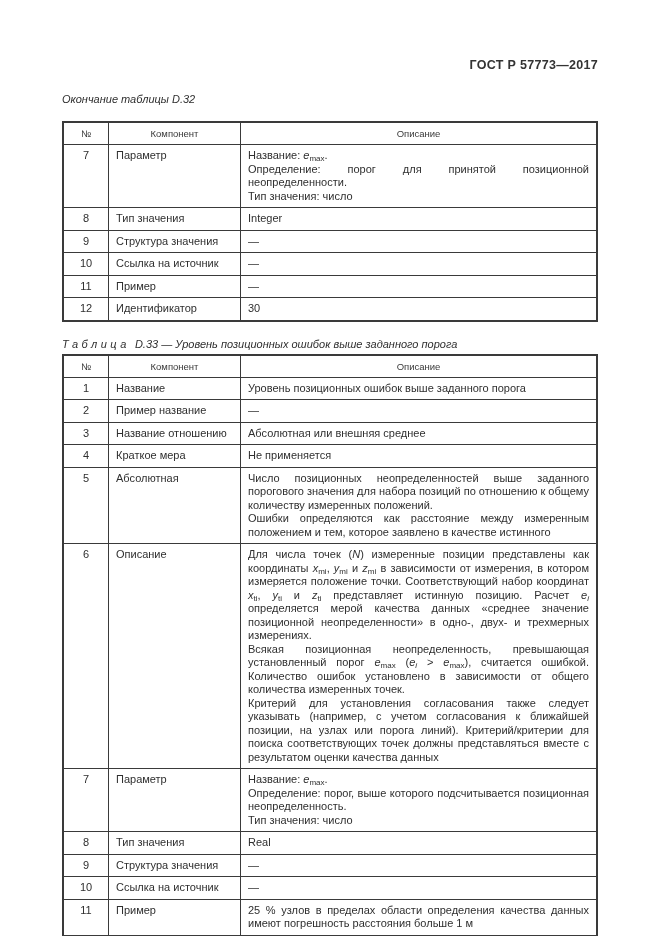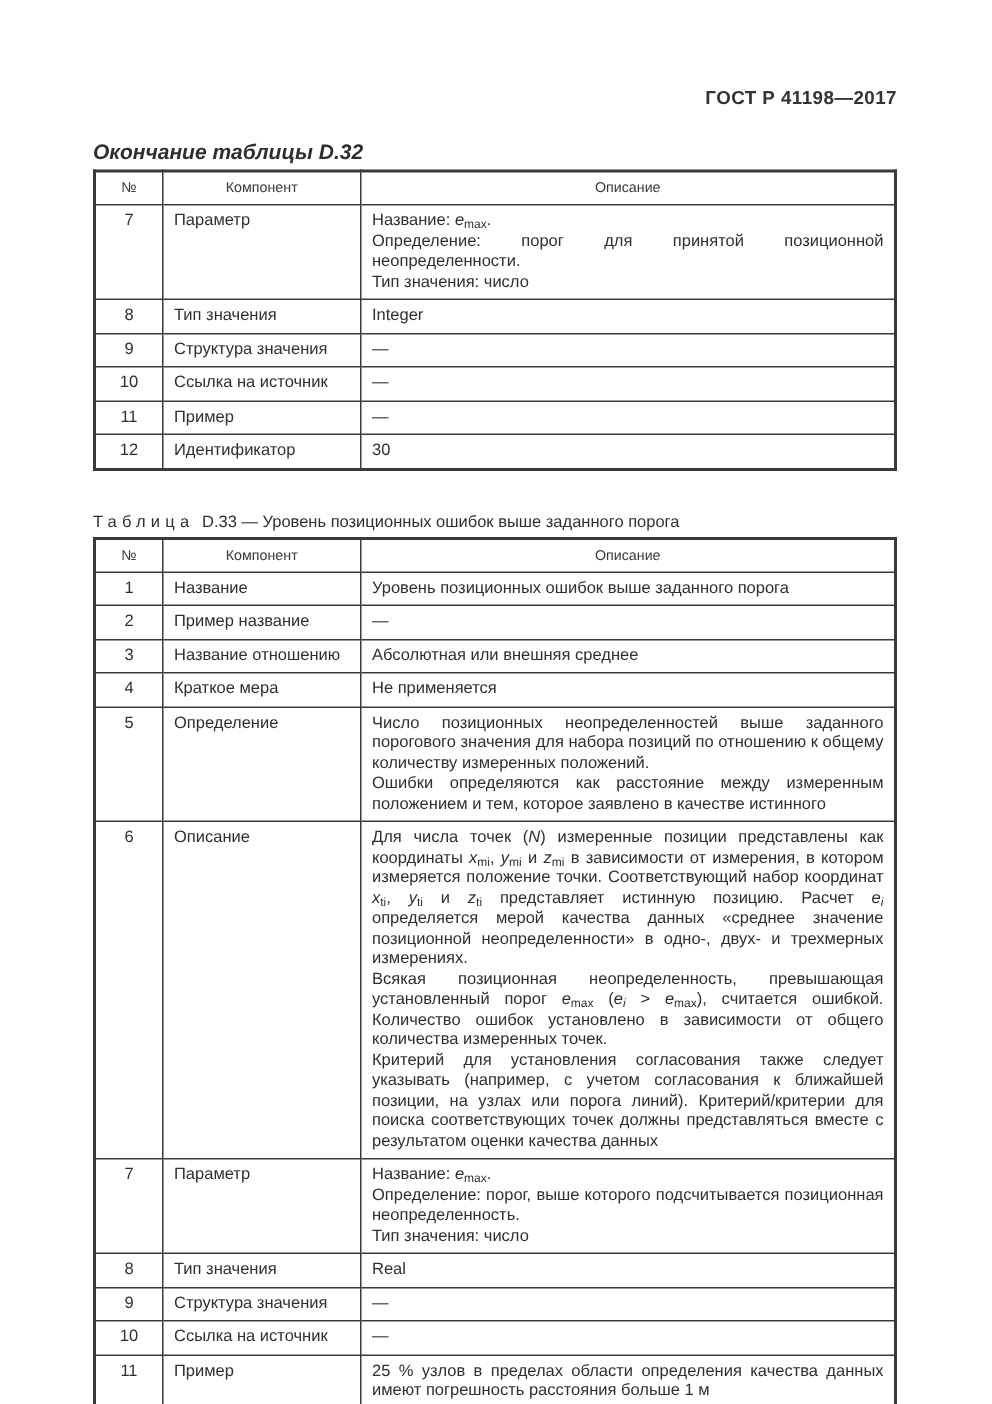--- a/index.html
+++ b/index.html
@@ -23,29 +23,29 @@
   }
   .doc-header {
     text-align: right;
     font-weight: bold;
     font-size: 12.5px;
     letter-spacing: 0.3px;
     color: #333;
   }
   .cap-italic {
     margin-top: 21px;
-    margin-bottom: 4px;
+    margin-bottom: 16px;
     font-style: italic;
-    font-size: 14px;
-    font-weight: bold;
+    font-size: 11px;
   }
   .cap-table {
-    margin-top: 28px;
+    margin-top: 16px;
     margin-bottom: 4px;
     font-size: 11px;
+    font-style: italic;
   }
   .cap-table .spaced {
     letter-spacing: 3.5px;
     margin-right: 5px;
   }
   table.gost {
     width: 100%;
     border-collapse: collapse;
     border: 2px solid #3a3a3a;
   }
@@ -78,21 +78,21 @@
     line-height: 0;
     vertical-align: -2px;
   }
   .it { font-style: italic; }
 </style>
 </head>
 <body>
 
 <div class="page">
 
-  <div class="doc-header">ГОСТ Р 41198—2017</div>
+  <div class="doc-header">ГОСТ Р 57773—2017</div>
 
   <div class="cap-italic">Окончание таблицы D.32</div>
 
   <table class="gost">
     <colgroup>
         <col style="width:30px">
         <col style="width:117px">
         <col>
       </colgroup>
     <thead>
@@ -173,21 +173,21 @@
         <td class="c-comp">Название отношению</td>
         <td class="c-desc">Абсолютная или внешняя среднее</td>
       </tr>
       <tr>
         <td class="c-num">4</td>
         <td class="c-comp">Краткое мера</td>
         <td class="c-desc">Не применяется</td>
       </tr>
       <tr>
         <td class="c-num">5</td>
-        <td class="c-comp">Определение</td>
+        <td class="c-comp">Абсолютная</td>
         <td class="c-desc">
             <div class="para">Число позиционных неопределенностей выше заданного порогового значения для набора позиций по отношению к общему количеству измеренных положений.</div>
             <div class="para">Ошибки определяются как расстояние между измеренным положением и тем, которое заявлено в качестве истинного</div>
           </td>
       </tr>
       <tr>
         <td class="c-num">6</td>
         <td class="c-comp">Описание</td>
         <td class="c-desc">
             <div class="para">Для числа точек (<span class="it">N</span>) измеренные позиции представлены как координаты <span class="it">x</span><sub>mi</sub>, <span class="it">y</span><sub>mi</sub> и <span class="it">z</span><sub>mi</sub> в зависимости от измерения, в котором измеряется положение точки. Соответствующий набор координат <span class="it">x</span><sub>ti</sub>, <span class="it">y</span><sub>ti</sub> и <span class="it">z</span><sub>ti</sub> представляет истинную позицию. Расчет <span class="it">e</span><sub class="it">i</sub> определяется мерой качества данных «среднее значение позиционной неопределенности» в одно-, двух- и трехмерных измерениях.</div>

